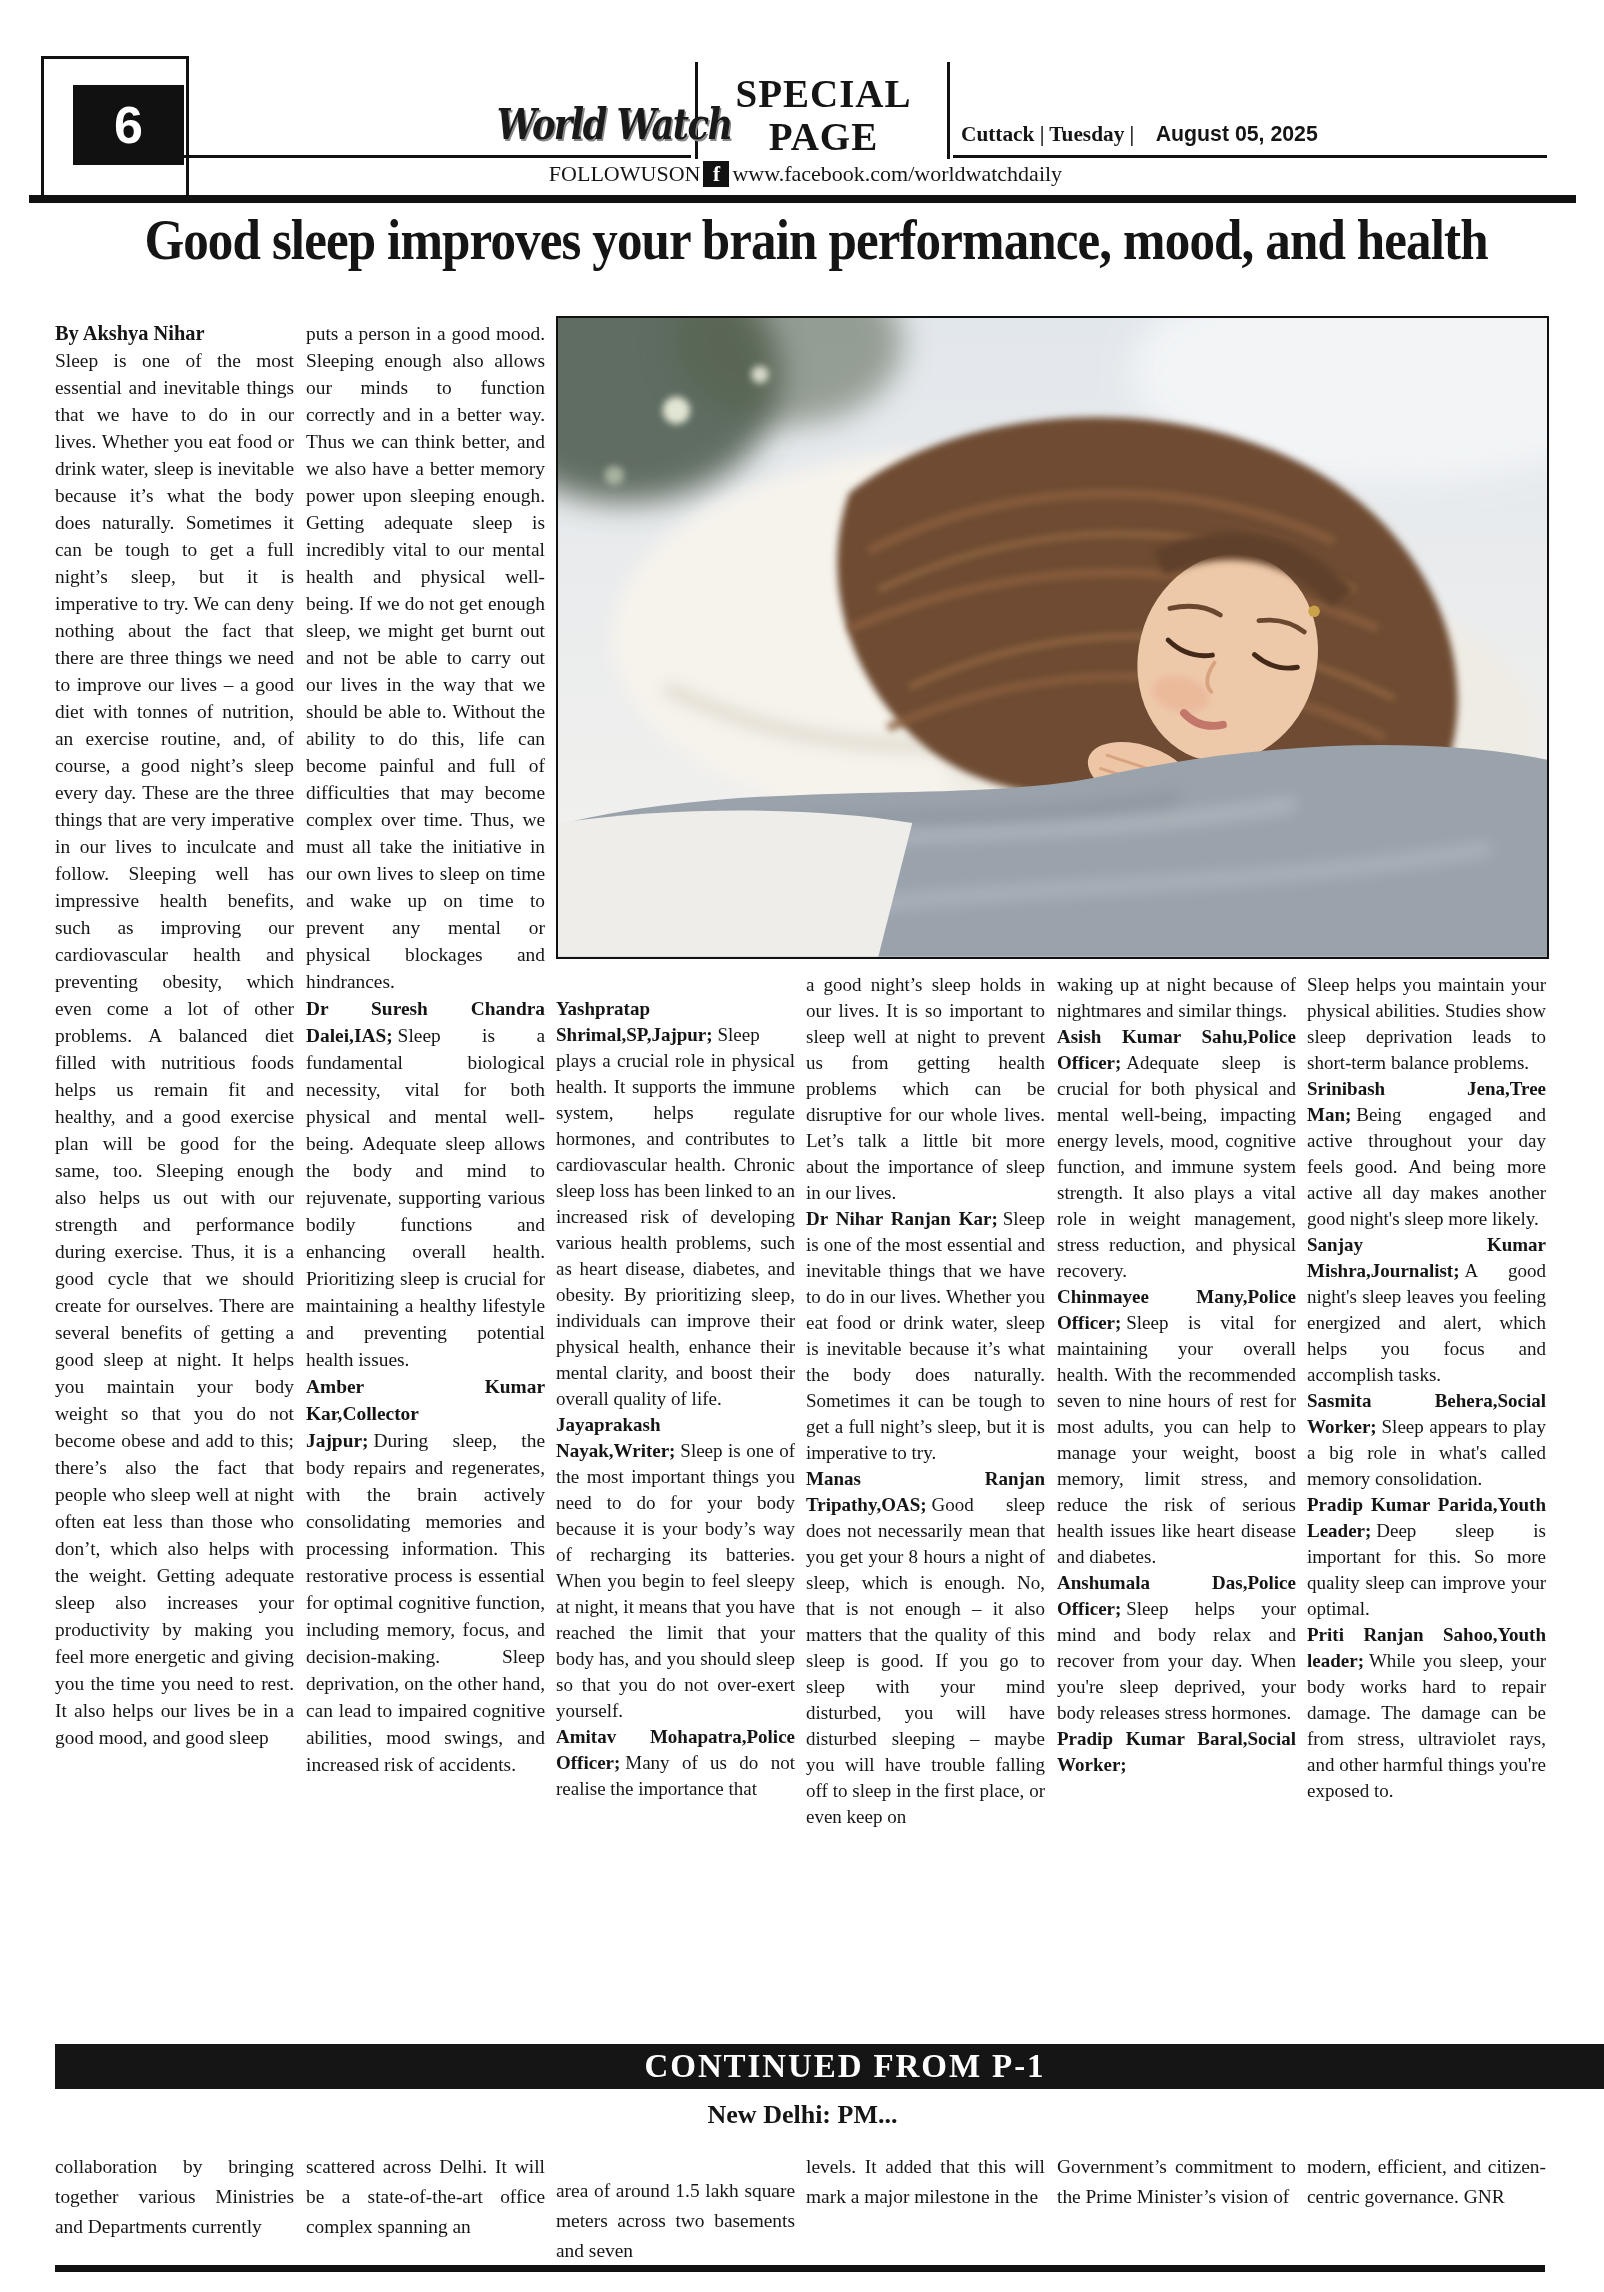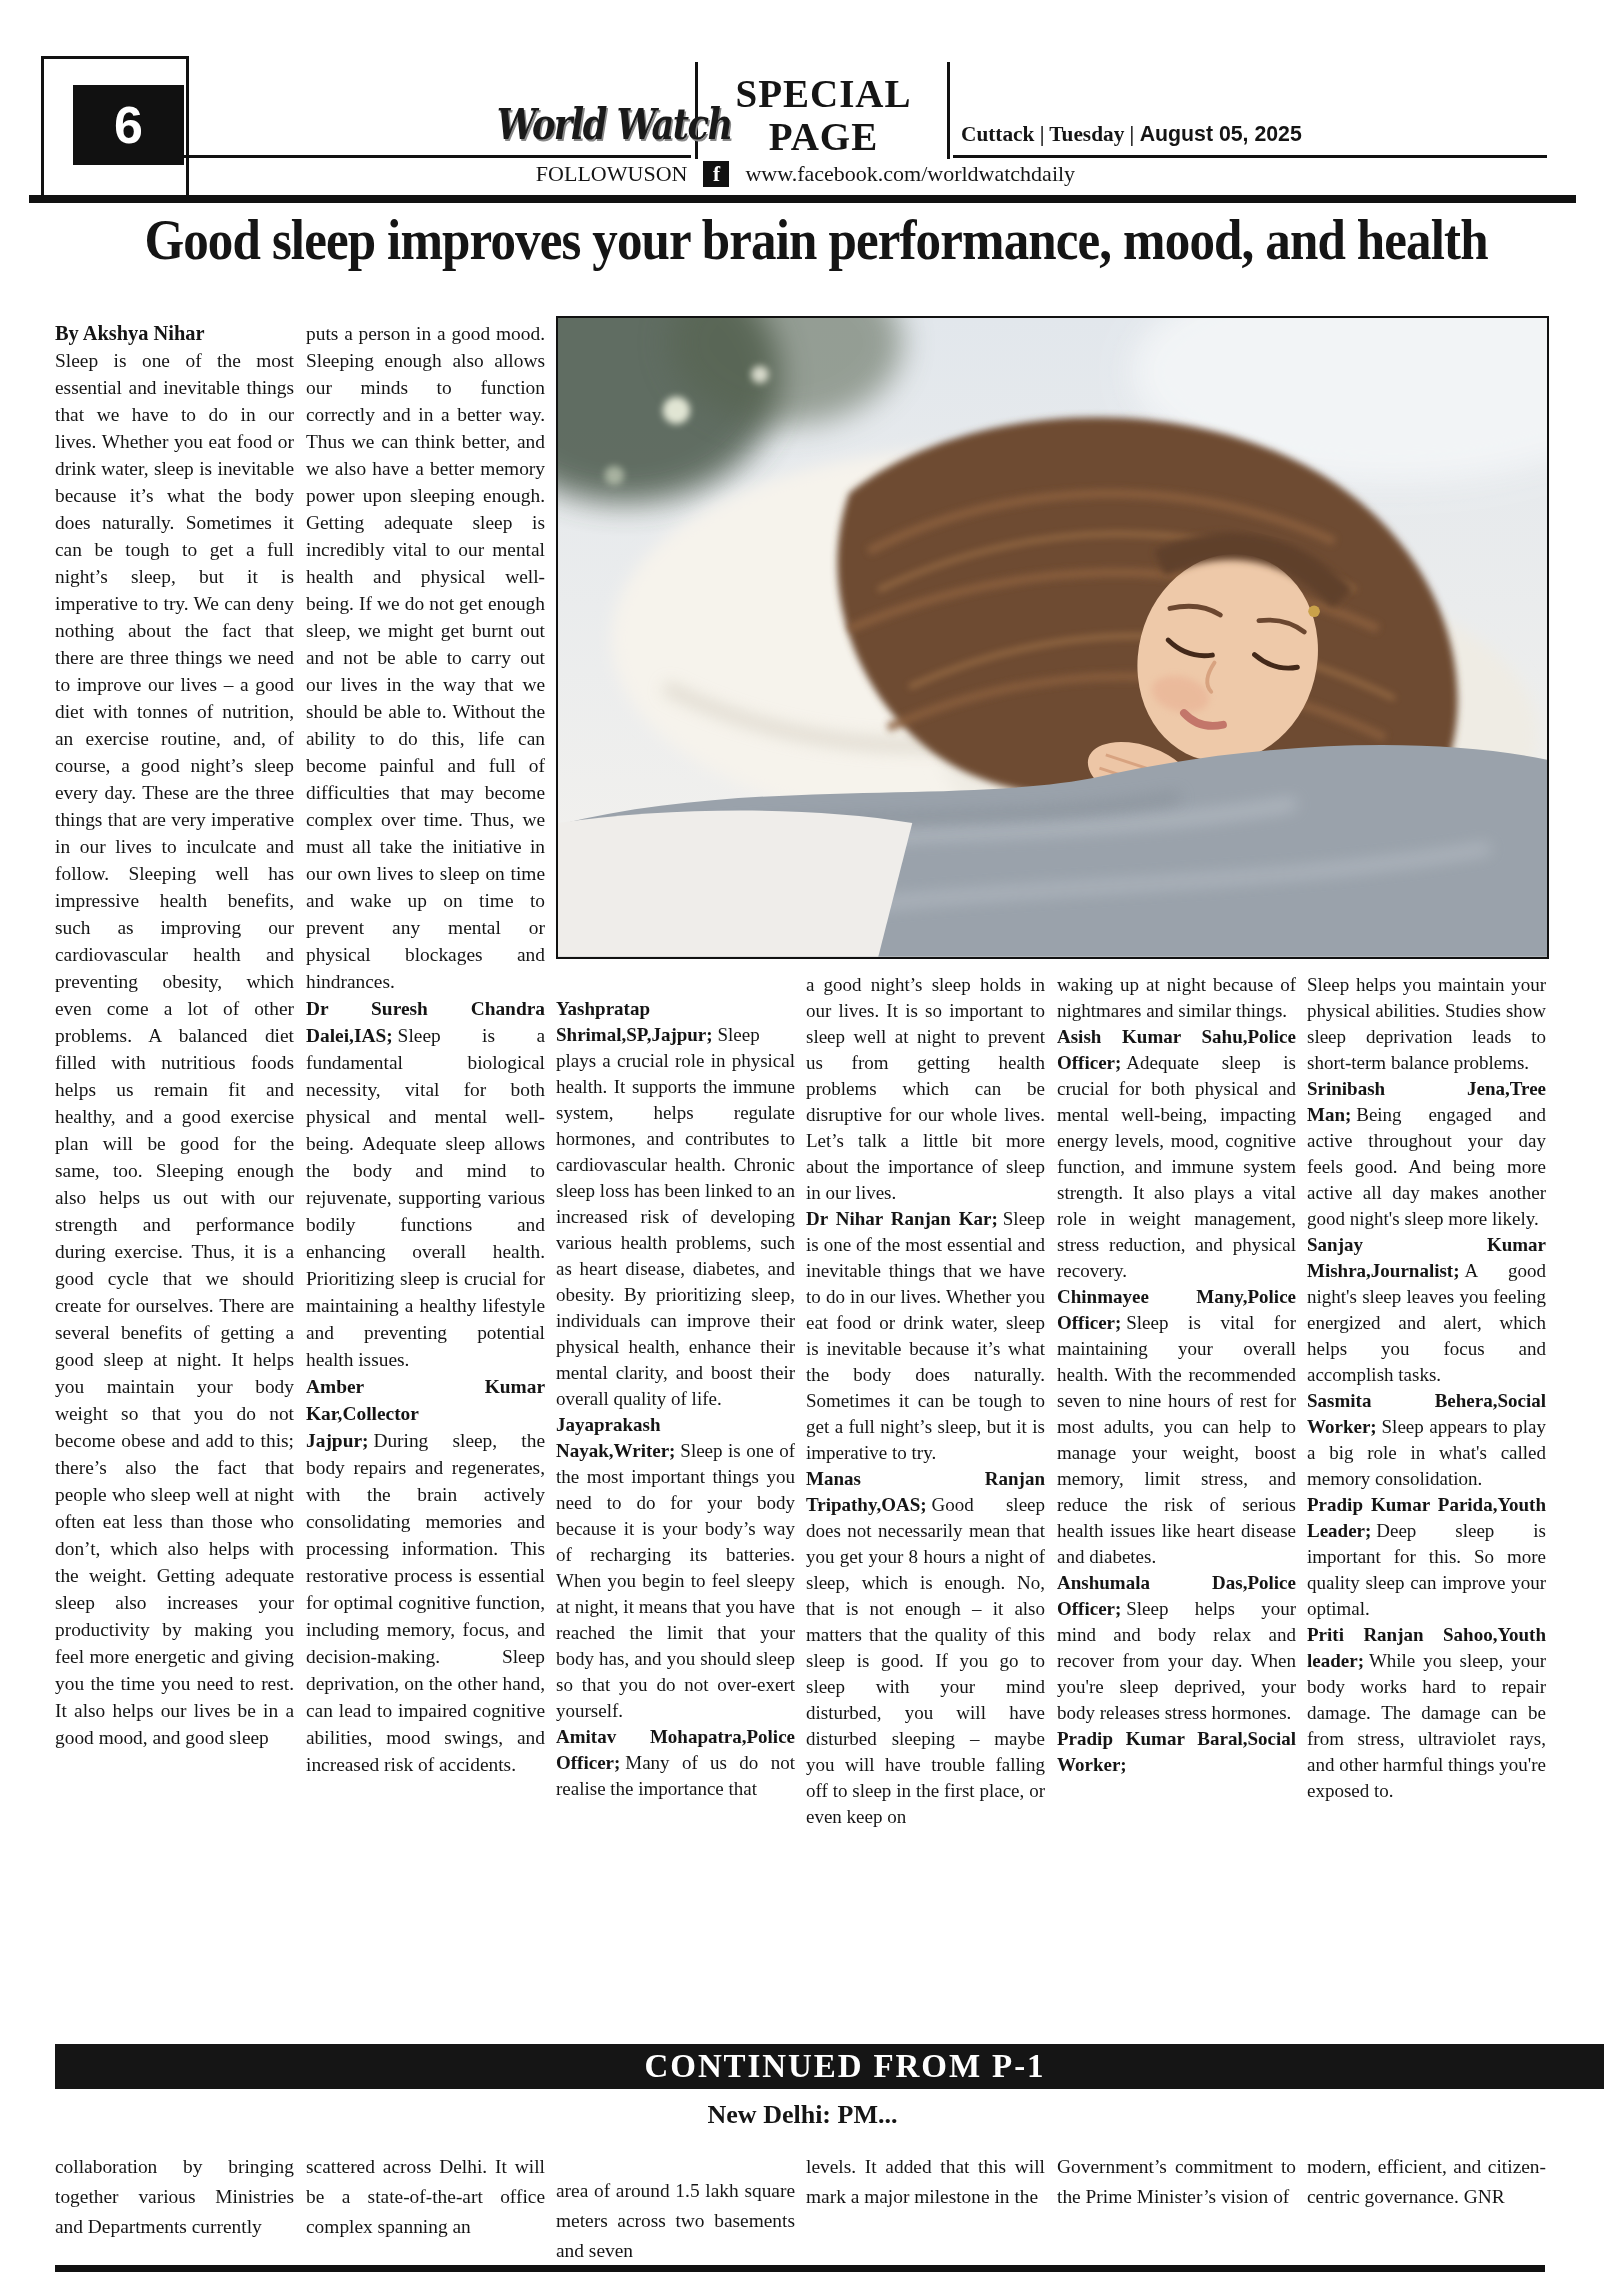--- a/index.html
+++ b/index.html
@@ -20,23 +20,23 @@
   .page-num-box{position:absolute;left:73px;top:85px;width:111px;height:80px;background:#111;
       color:#fff;font-family:"Liberation Sans",sans-serif;font-weight:bold;font-size:52px;
       text-align:center;line-height:80px;}
   .masthead{position:absolute;left:477px;top:99px;width:219px;text-align:center;
       font-family:"DejaVu Serif",serif;font-style:italic;font-weight:bold;font-size:43px;
       letter-spacing:-1.9px;white-space:nowrap;transform:scaleX(.82);transform-origin:center;
       color:#1a1a1a;text-shadow:1.9px 1.9px 0 #8a8a8a;}
   .special{position:absolute;left:701px;top:72px;width:245px;text-align:center;
       font-weight:bold;font-size:39px;line-height:43px;letter-spacing:1px;}
   .dateline{position:absolute;left:961px;top:122px;font-size:21.3px;font-weight:bold;white-space:nowrap;}
-  .dateline .date-part{font-family:"Liberation Sans",sans-serif;}
+  .dateline .date-part{font-family:"Liberation Sans",sans-serif;margin-left:16px;}
   .follow-row{position:absolute;left:524px;top:161px;width:563px;display:flex;align-items:center;
-      justify-content:center;gap:16px;font-size:22px;}
+      justify-content:center;gap:3px;font-size:22px;}
   .fb-icon{display:inline-block;width:26px;height:26px;background:#111;color:#fff;text-align:center;
       line-height:26px;font-weight:bold;font-size:21.3px;font-family:"Liberation Serif",serif;}
 
   
   .headline{position:absolute;left:55px;top:206px;width:1490px;text-align:center;font-weight:bold;
       font-size:58px;letter-spacing:-1px;white-space:nowrap;transform:scaleX(.88);
       transform-origin:center;}
 
   
   .photo-frame{position:absolute;left:556px;top:316px;width:989px;height:639px;

